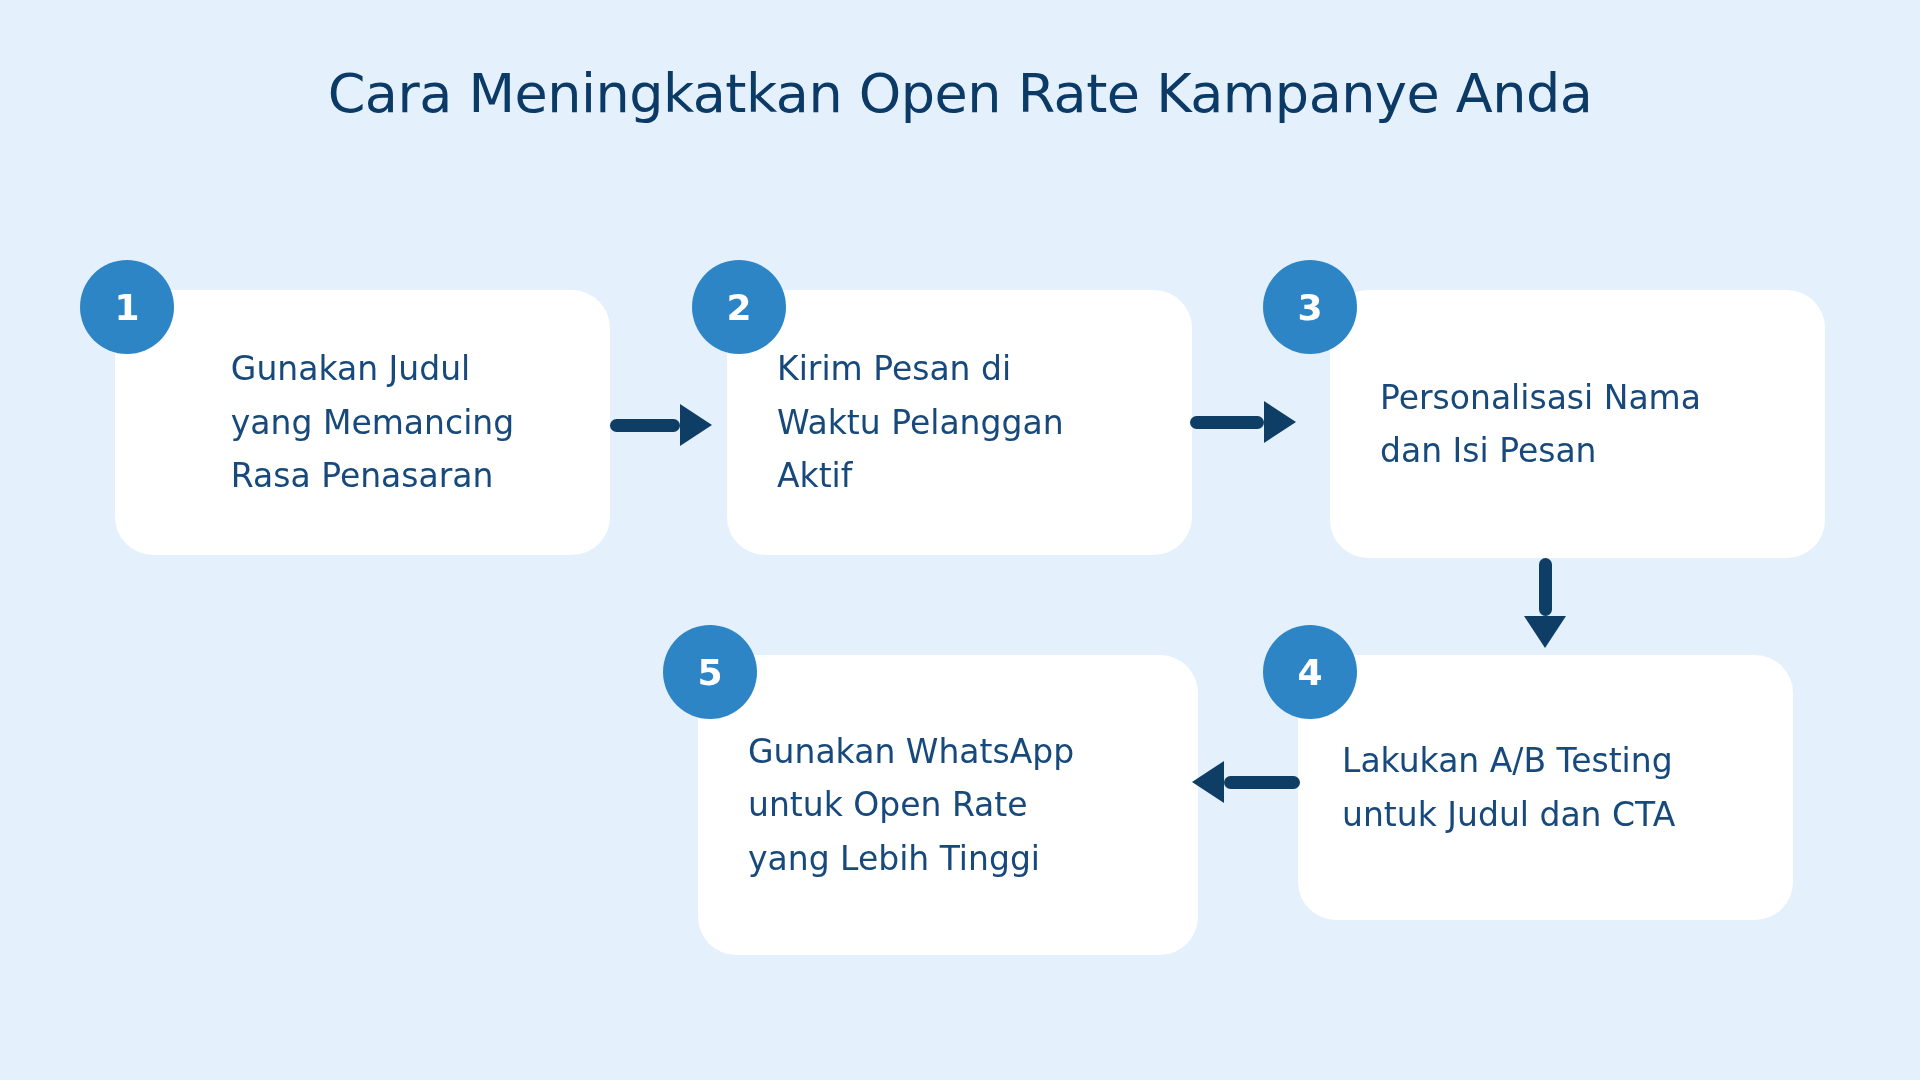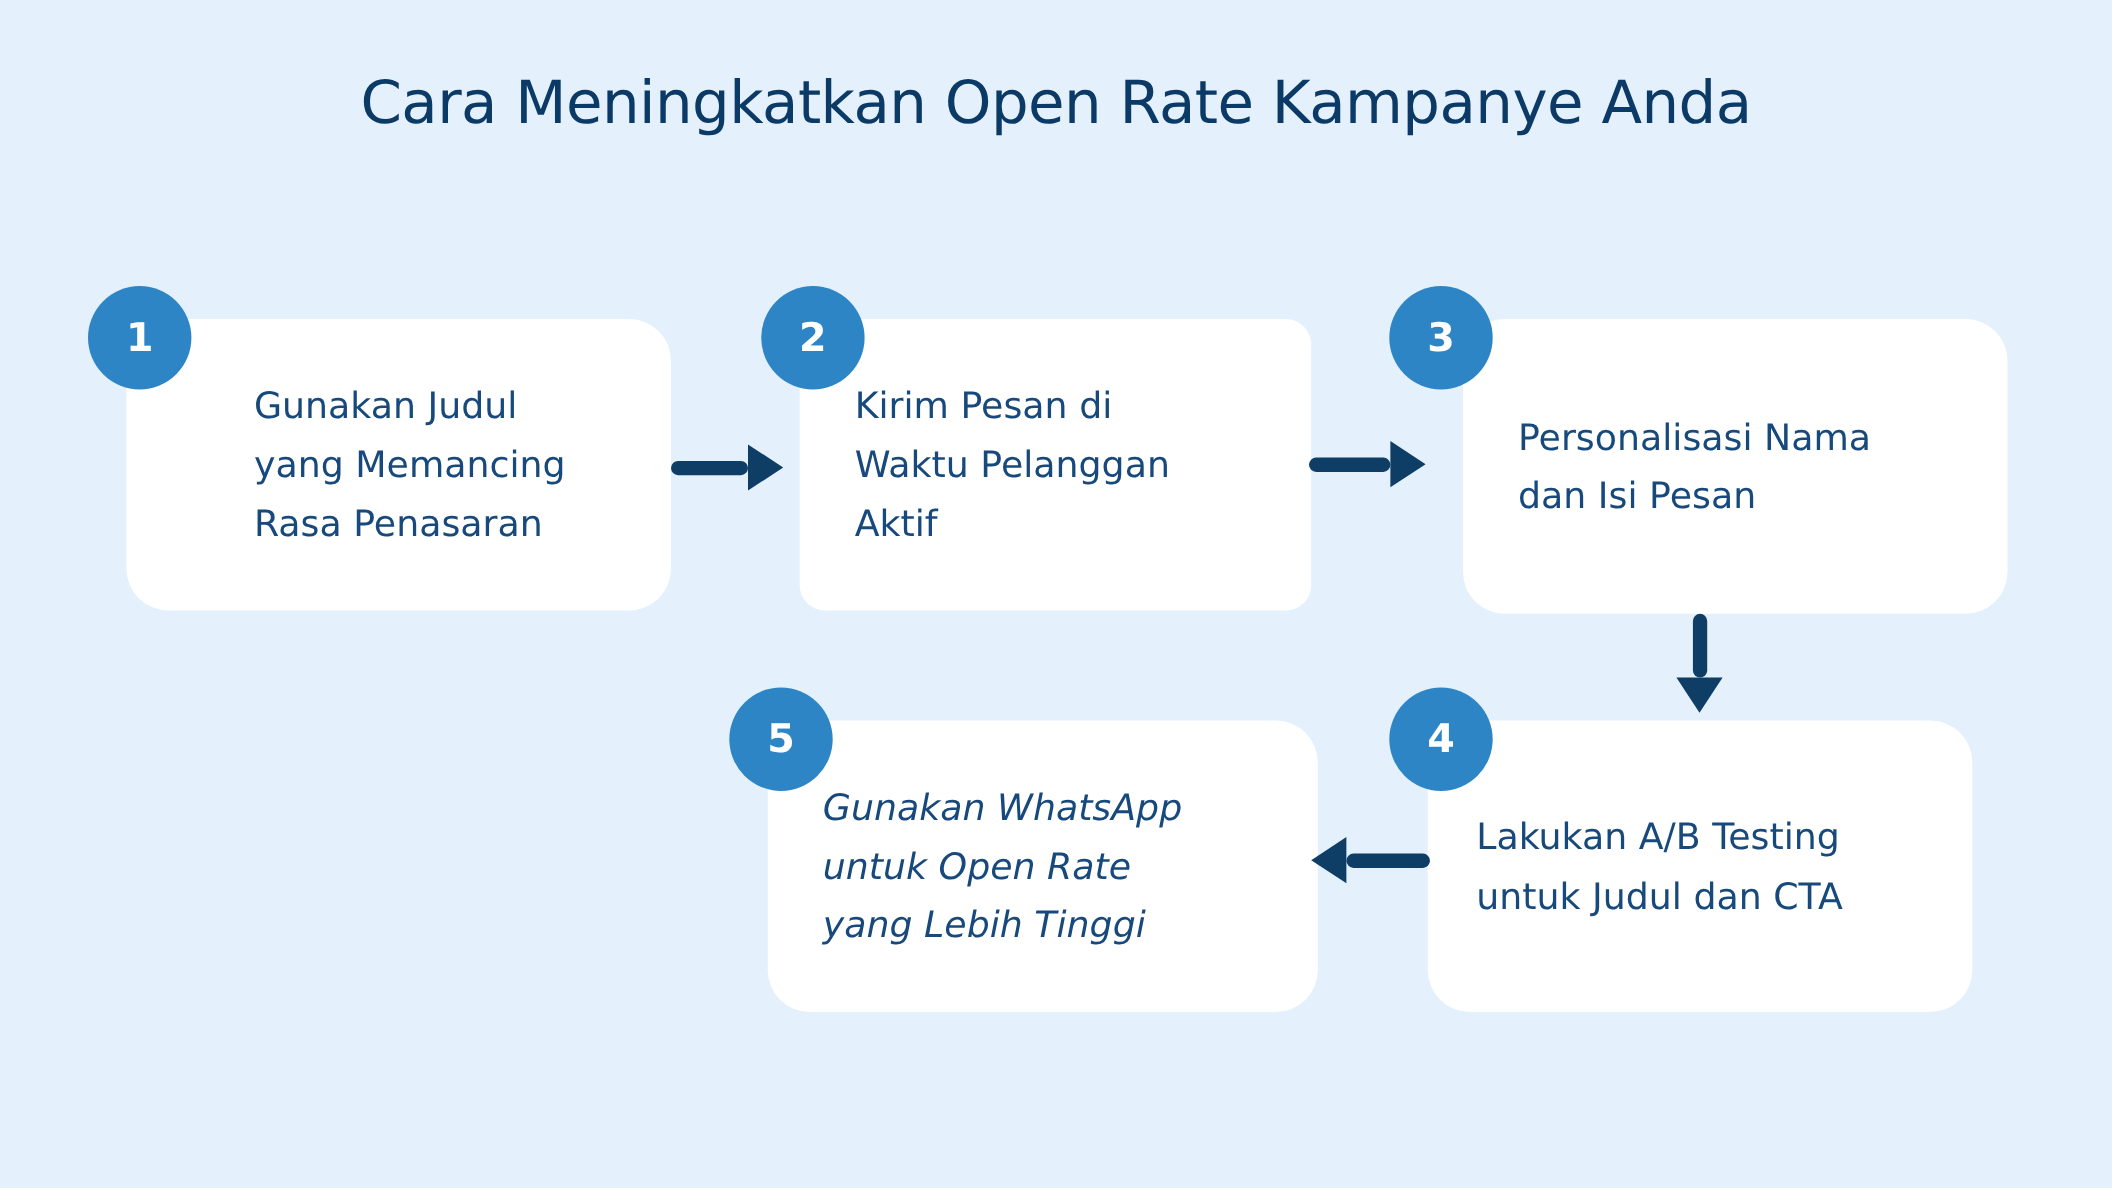--- a/index.html
+++ b/index.html
@@ -61,24 +61,24 @@
     justify-content: center;
     z-index: 3;
   }
   .badge-number {
     color: var(--badge_text);
     font-size: 36px;
     font-weight: bold;
   }
   
   .card-1 { left: 115px;  top: 290px; width: 495px; height: 265px; justify-content: center; }
-  .card-2 { left: 727px;  top: 290px; width: 465px; height: 265px; border-radius: 23px; }
+  .card-2 { left: 727px;  top: 290px; width: 465px; height: 265px; }
   .card-3 { left: 1298px; top: 290px; width: 495px; height: 268px; margin-left: 32px; }
   .card-4 { left: 1298px; top: 655px; width: 495px; height: 265px; padding-left: 44px; }
-  .card-5 { left: 698px;  top: 655px; width: 500px; height: 265px; font-style: italic; }
+  .card-5 { left: 698px;  top: 655px; width: 500px; height: 300px; }
   .badge-1 { left: 80px;   top: 260px; }
   .badge-2 { left: 692px;  top: 260px; }
   .badge-3 { left: 1263px; top: 260px; }
   .badge-4 { left: 1263px; top: 625px; }
   .badge-5 { left: 663px;  top: 625px; }
   
   .arrow { position: absolute; display: flex; align-items: center; z-index: 2; }
   .arrow .shaft { background: var(--arrow); border-radius: 8px; }
   .arrow-h .shaft { height: 13px; }
   .arrow-right .head {

